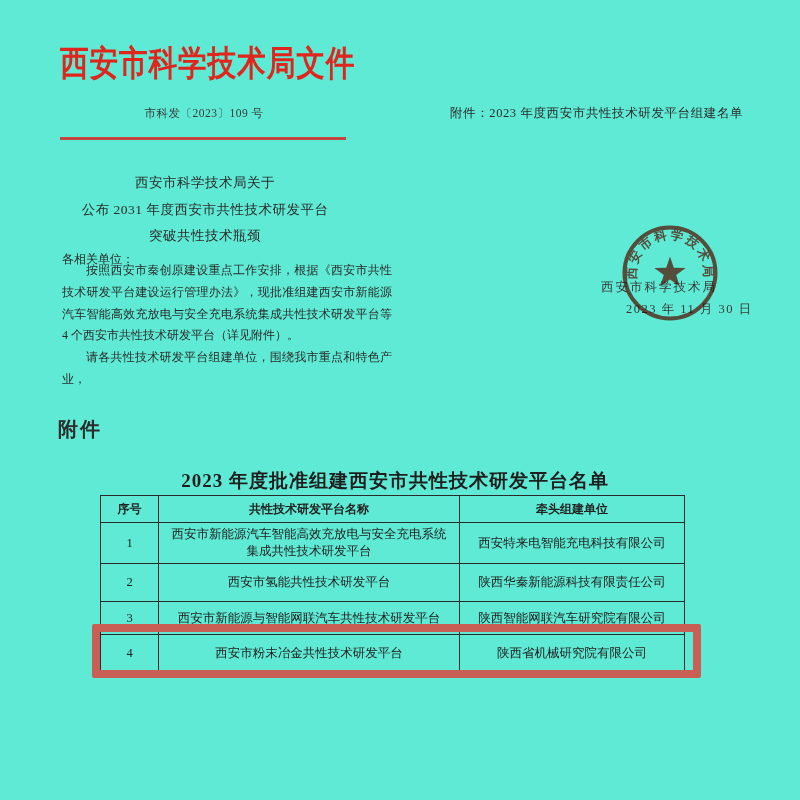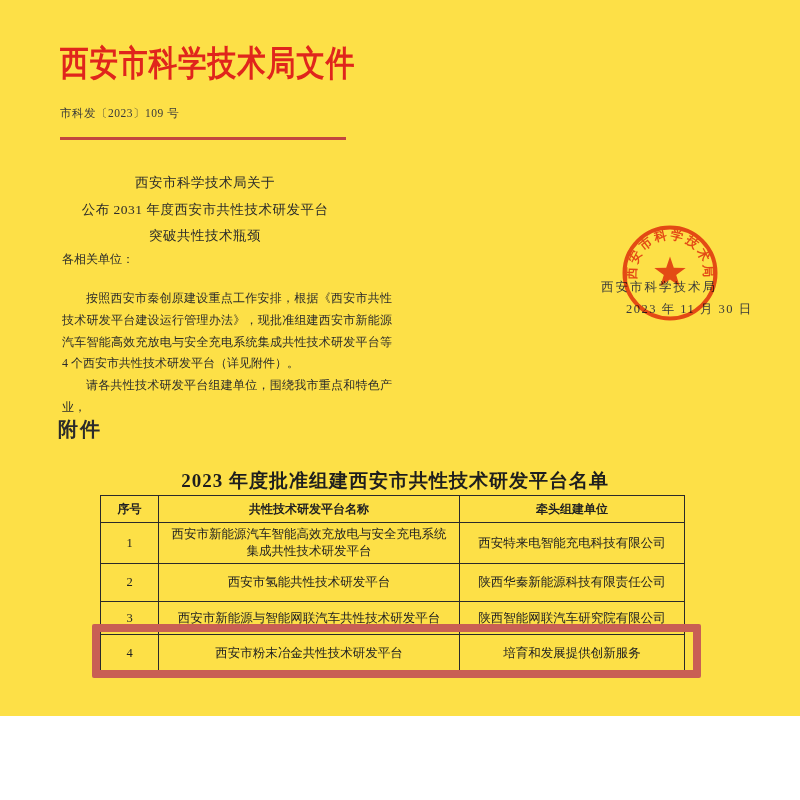--- a/index.html
+++ b/index.html
@@ -1,40 +1,40 @@
 <!DOCTYPE html>
 <html><head>
 <meta charset="utf-8">
 <style>
   html,body{margin:0;padding:0;background:#ffffff;}
   .page{
-    position:relative;width:800px;height:716px;background:#fde047;overflow:hidden;
+    position:relative;width:800px;height:800px;background:#5eead4;overflow:hidden;
     font-family:"Liberation Serif","DejaVu Serif",serif;color:#2b2b2b;
   }
   
   .letterhead{
     position:absolute;left:60px;top:40px;
     font-size:35px;font-weight:bold;color:#e0251c;
     white-space:nowrap;letter-spacing:1px;
     transform:scaleX(0.82);transform-origin:left top;
   }
   .docnum{
     position:absolute;left:60px;top:106px;width:288px;
-    font-size:11.5px;letter-spacing:0.5px;color:#3a3a3a;
+    text-align:center;font-size:11.5px;letter-spacing:0.5px;color:#3a3a3a;
   }
   .redline{
     position:absolute;left:60px;top:137px;width:286px;height:3px;background:#c2473e;
   }
   .notice-title{
     position:absolute;left:56px;top:170px;width:298px;
     text-align:center;font-size:13.5px;font-weight:normal;line-height:26.5px;letter-spacing:0.5px;
   }
   .salutation{position:absolute;left:62px;top:251px;font-size:12px;}
   .body1{
-    position:absolute;left:62px;top:288px;width:330px;
+    position:absolute;left:62px;top:260px;width:330px;
     font-size:12px;line-height:21.8px;text-align:justify;
   }
   .body1 p{margin:0;text-indent:2em;}
   
   .p2{
     position:absolute;left:425px;top:88px;width:343px;
     font-size:12.5px;line-height:29px;text-align:justify;letter-spacing:0.6px;
   }
   .p2 p{margin:0;}
   .p2 .attref{margin-top:11px;text-indent:2em;text-align:left;}
@@ -85,20 +85,21 @@
   </div>
 
   <div class="salutation">各相关单位：</div>
 
   <div class="body1">
     <p>按照西安市秦创原建设重点工作安排，根据《西安市共性技术研发平台建设运行管理办法》，现批准组建西安市新能源汽车智能高效充放电与安全充电系统集成共性技术研发平台等 4 个西安市共性技术研发平台（详见附件）。</p>
     <p>请各共性技术研发平台组建单位，围绕我市重点和特色产业，</p>
   </div>
 
   <div class="p2">
+    <p class="attref">附件：2023 年度西安市共性技术研发平台组建名单</p>
   </div>
 
   <div class="issuer">西安市科学技术局</div>
   <div class="issue-date">2023 年 11 月 30 日</div>
 
   <svg class="seal" viewBox="0 0 100 100" aria-hidden="true">
     <circle cx="50" cy="50" r="45.5" fill="none" stroke="#e23c2e" stroke-width="4"></circle>
     <polygon fill="#e23c2e" points="50,33.5 53.8,44.7 65.7,44.9 56.2,52 59.7,63.3 50,56.5 40.3,63.3 43.8,52 34.3,44.9 46.2,44.7"></polygon>
     <defs>
       <path id="sealArc" d="M 19,64 A 34 34 0 1 1 81,64" fill="none"></path>
@@ -134,20 +135,20 @@
         <td>陕西华秦新能源科技有限责任公司</td>
       </tr>
       <tr style="height:33px">
         <td>3</td>
         <td>西安市新能源与智能网联汽车共性技术研发平台</td>
         <td>陕西智能网联汽车研究院有限公司</td>
       </tr>
       <tr style="height:37px">
         <td>4</td>
         <td>西安市粉末冶金共性技术研发平台</td>
-        <td>培育和发展提供创新服务</td>
+        <td>陕西省机械研究院有限公司</td>
       </tr>
     </tbody>
   </table>
 
   <div class="hl-box"></div>
 
 </div>
 
 </body></html>

